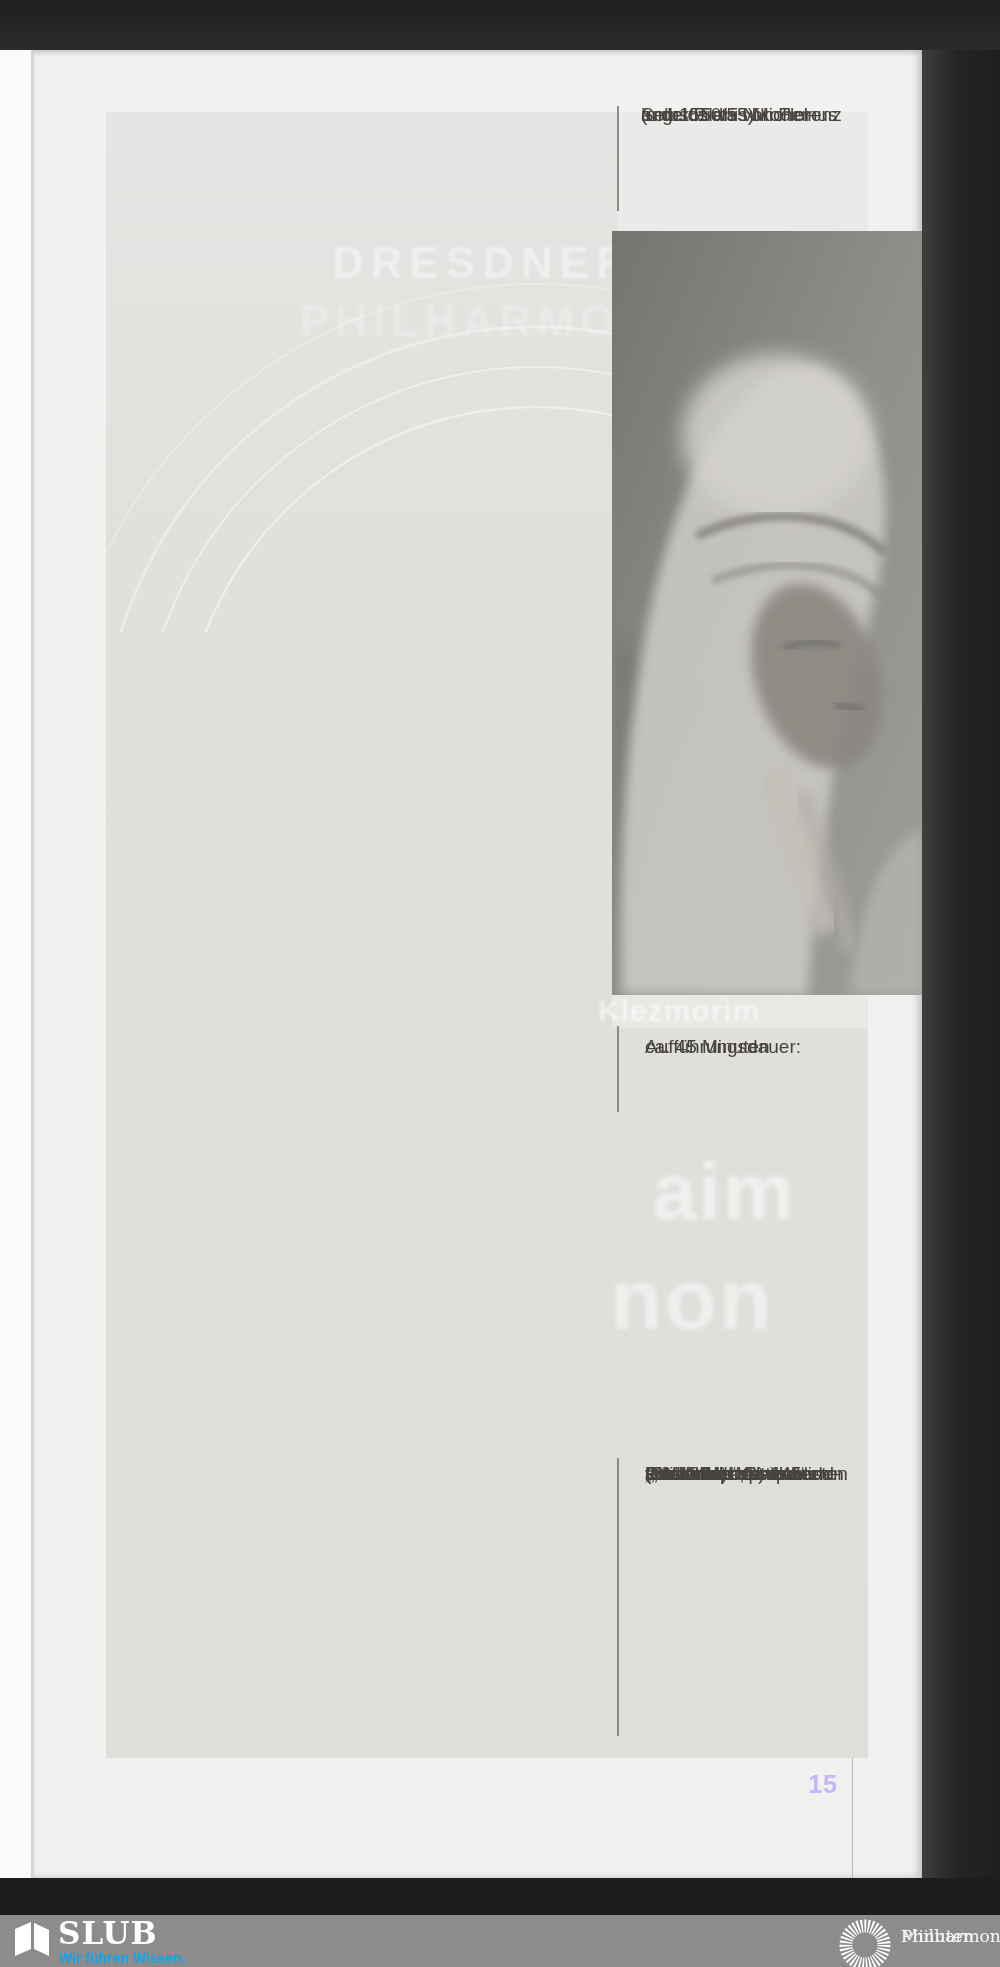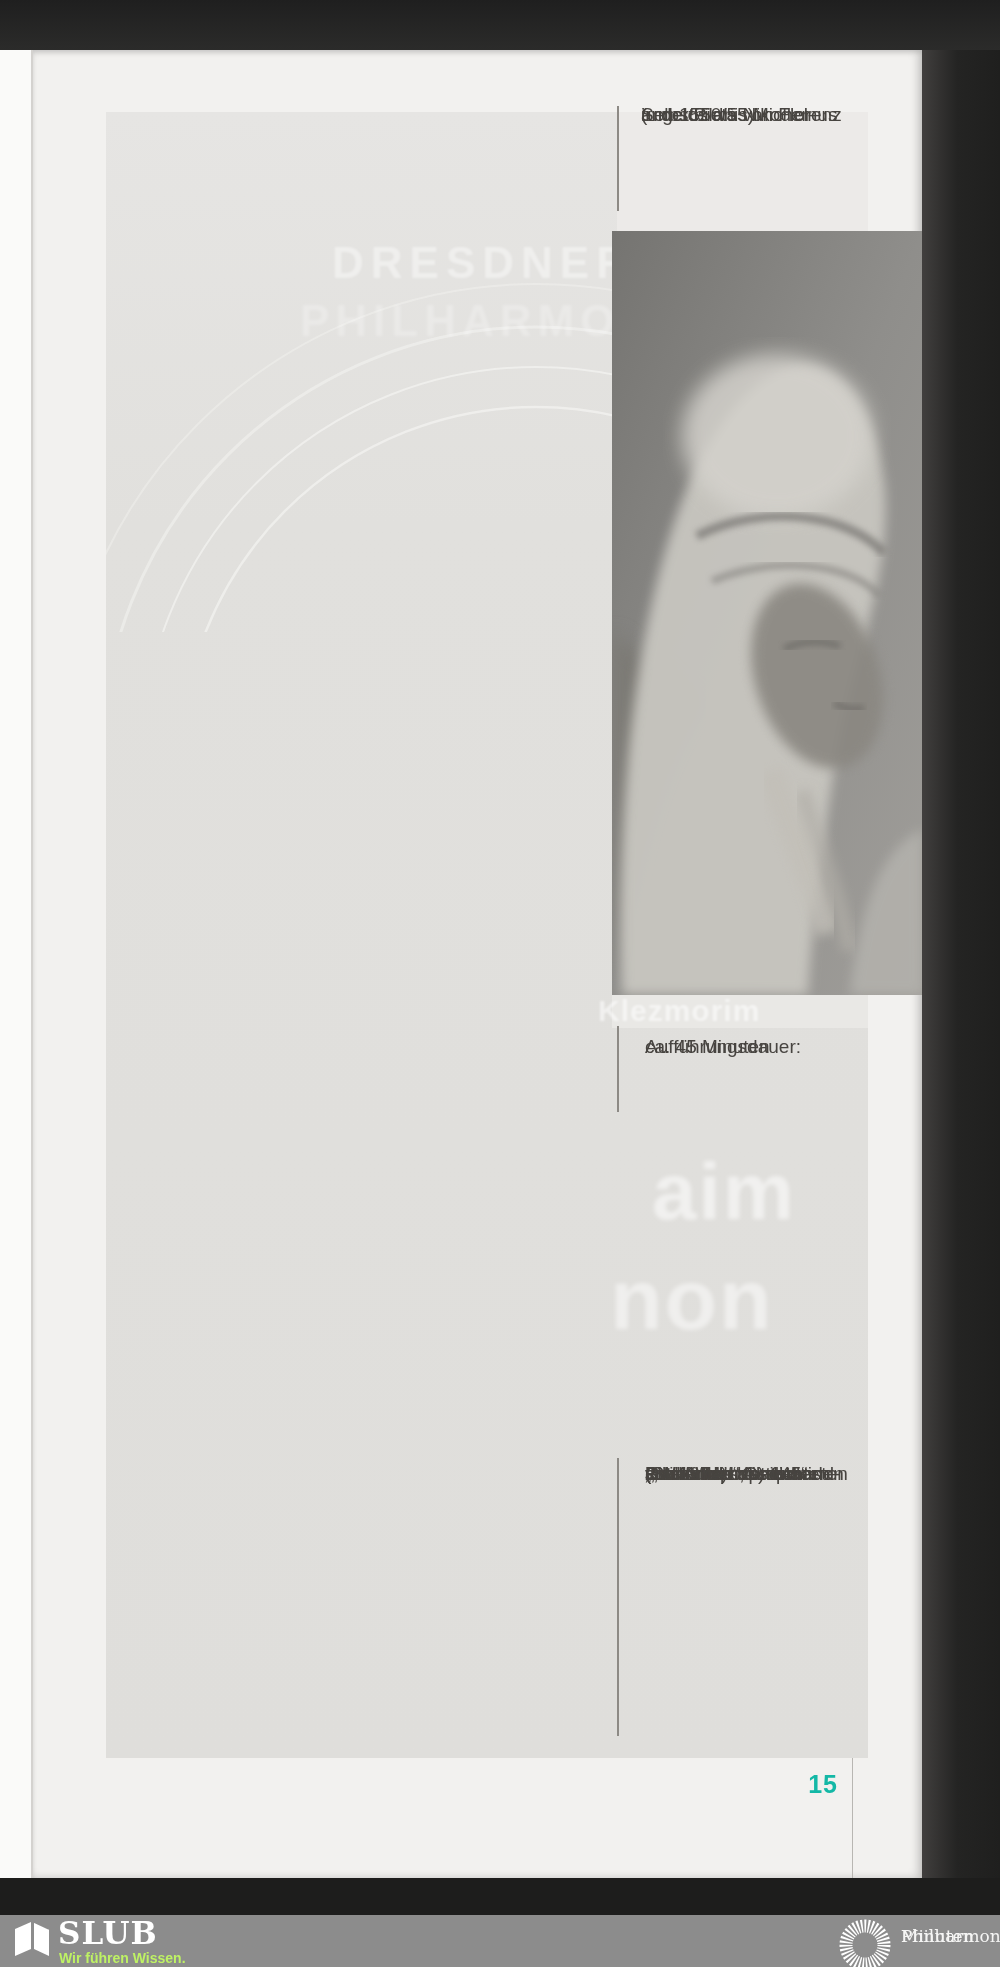--- a/index.html
+++ b/index.html
@@ -49,29 +49,29 @@
   .body-line{position:static;height:33.45px;line-height:33.45px;text-align:justify;
              text-align-last:justify;overflow:hidden;}
   .body-line.nj{text-align-last:left;}
 
   .duration{left:645px;top:1031px;width:224px;font-size:19px;color:#474440;}
   .dur-line{position:static;line-height:31px;white-space:nowrap;}
 
   .bildlinks{left:645px;top:1460px;width:230px;font-size:19px;color:#474440;}
 
   .pagenum{left:794px;top:1770px;width:44px;text-align:right;font-size:25px;
-           font-weight:bold;color:#14b8a6;letter-spacing:1px;}
+           font-weight:bold;color:#c4b5fd;letter-spacing:1px;}
   .crease{left:852px;top:1758px;width:1px;height:120px;background:#b8b6b2;}
 
   
   .footer{left:0;top:1915px;width:1000px;height:52px;background:#8c8c8c;}
   .slub-icon{left:13px;top:1921px;width:38px;height:36px;}
   .slub-word{left:58px;top:1915px;font-family:"DejaVu Serif",serif;font-weight:bold;
              font-size:31px;color:#ffffff;letter-spacing:1px;}
-  .slub-tag{left:59px;top:1950px;font-size:14px;font-weight:bold;color:#bef264;}
+  .slub-tag{left:59px;top:1950px;font-size:14px;font-weight:bold;color:#0ea5e9;}
   .phil-icon{left:836px;top:1917px;width:58px;height:50px;}
   .phil-text{left:901px;top:1927px;font-family:"DejaVu Serif",serif;font-size:17px;
              line-height:19px;color:#f5f5f4;}
   .phil-line{position:static;white-space:nowrap;}
 </style>
 </head>
 <body>
 
 <div id="stage">
 

